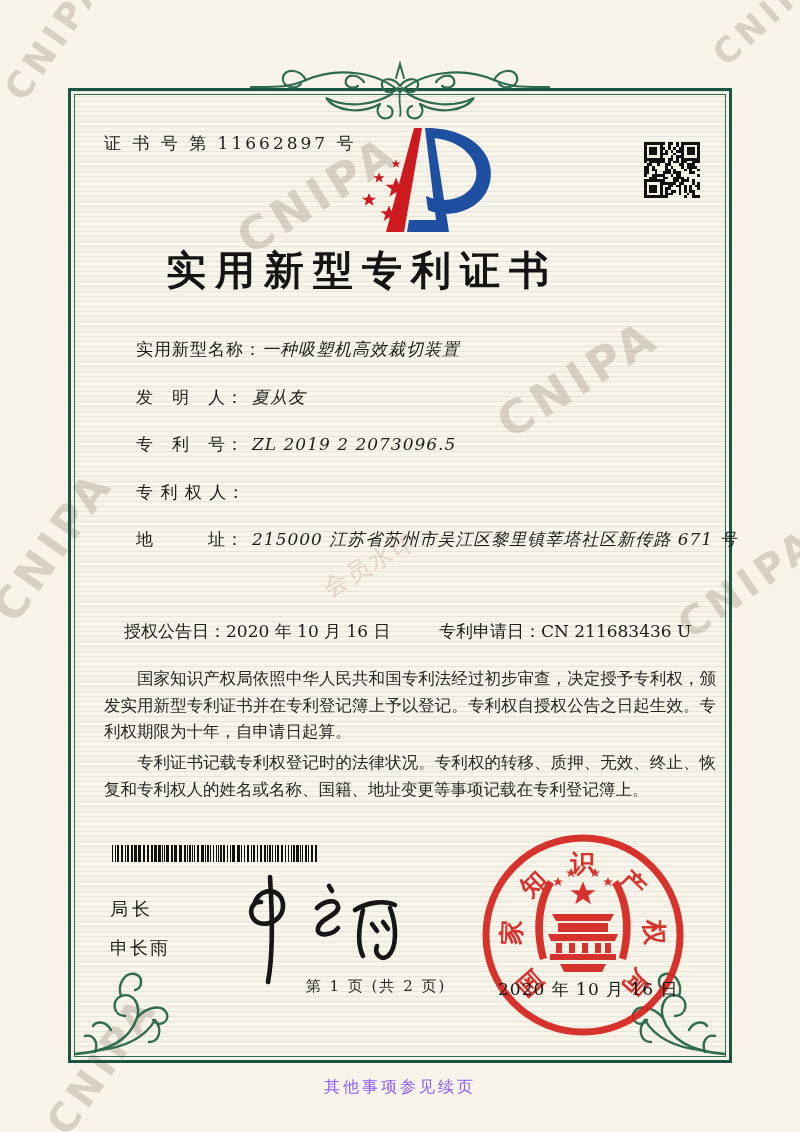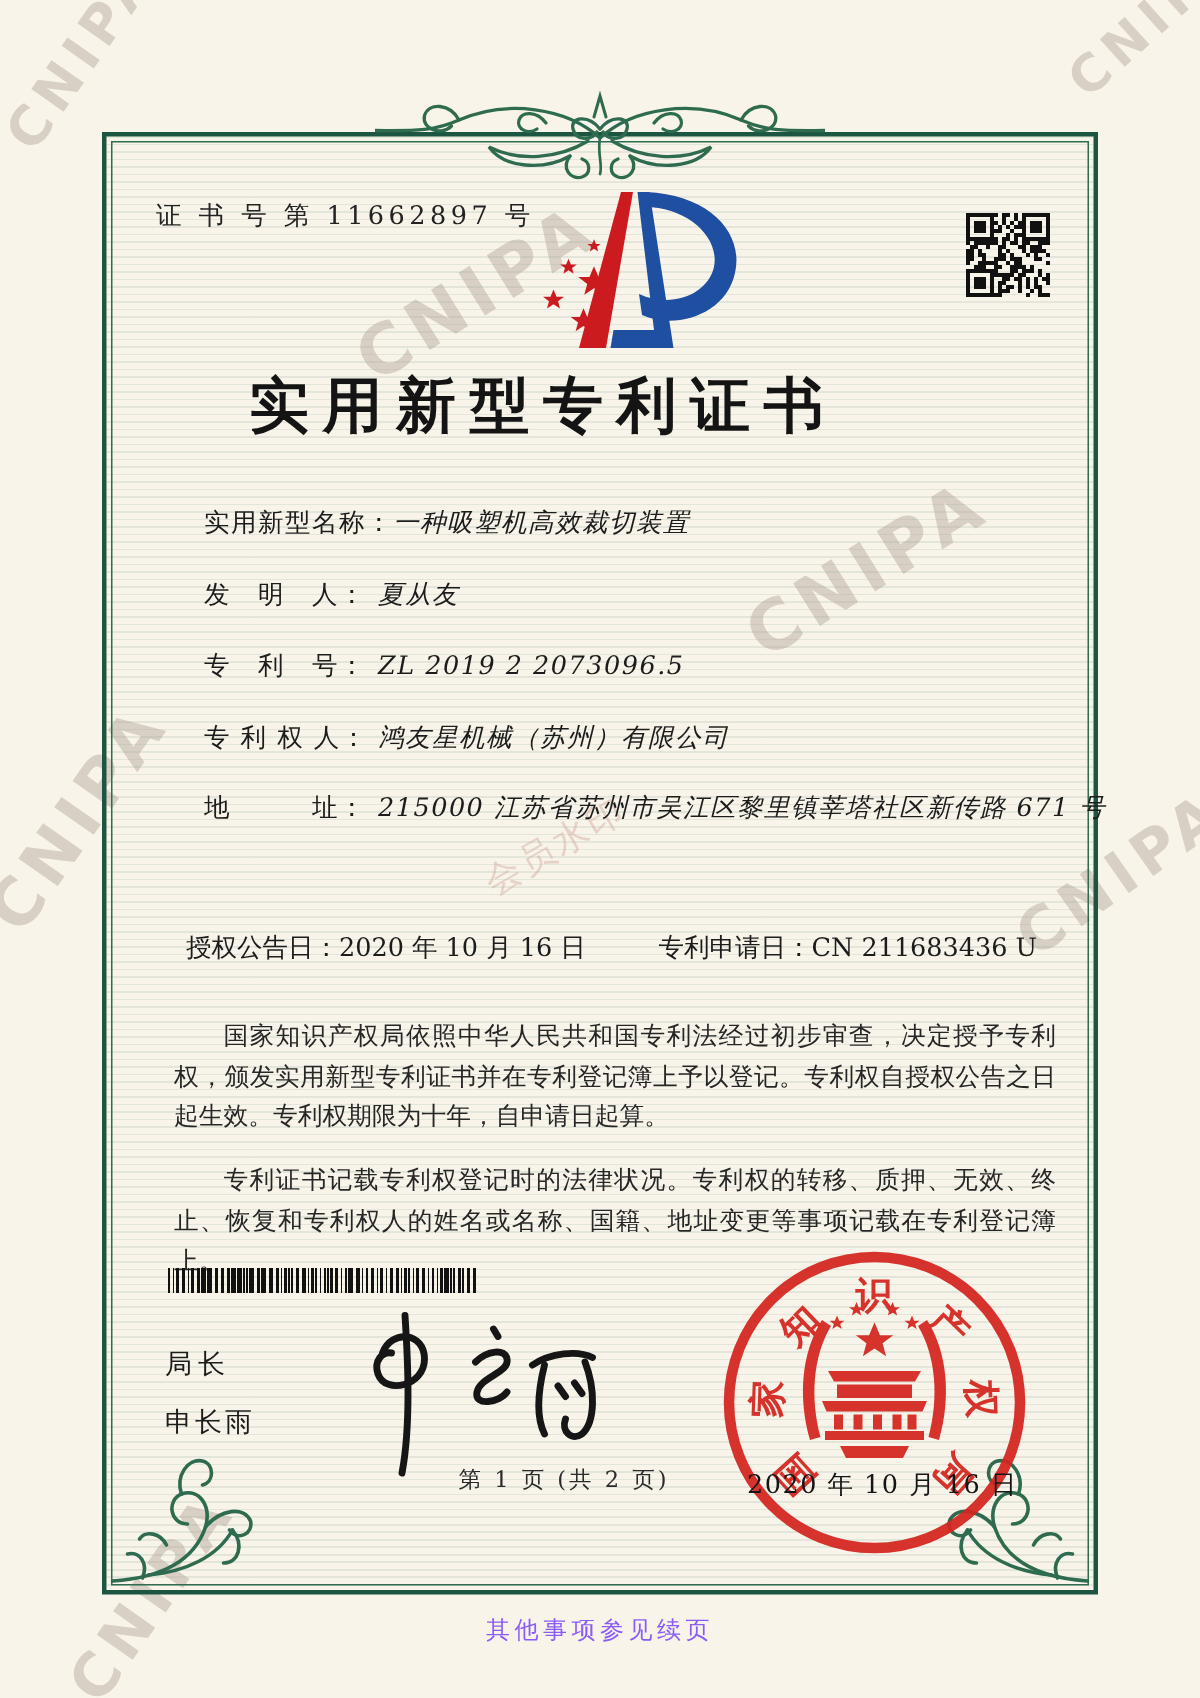--- a/index.html
+++ b/index.html
@@ -45,21 +45,21 @@
   .field-row{display:flex;margin-bottom:20.5px;line-height:27px;}
   .field-label{flex:0 0 116px;letter-spacing:1px;white-space:nowrap;}
   .field-value{letter-spacing:1px;font-style:italic;}
   .grant-row{position:absolute;left:104px;top:620px;width:615px;z-index:3;font-size:17px;display:flex;margin-left:20px;}
   .grant-left{width:315px;}
   
   .body-text{
     position:absolute;left:100px;top:662px;width:620px;z-index:3;
     font-size:16.5px;line-height:1.62;color:#262626;text-align:justify;
   }
-  .body-text p{margin:16px;text-indent:2em;}
+  .body-text p{margin:4px;text-indent:2em;}
   
   .barcode{position:absolute;left:112px;top:845px;width:208px;height:17px;z-index:3;}
   .sign-title{position:absolute;left:110px;top:897px;z-index:3;font-size:18px;letter-spacing:4px;font-family:Liberation Mono, monospace;}
   .sign-name{position:absolute;left:110px;top:936px;z-index:3;font-size:18px;letter-spacing:2px;}
   .signature{position:absolute;left:225px;top:872px;width:200px;height:115px;z-index:3;}
   .seal{position:absolute;left:472px;top:832px;width:222px;height:212px;z-index:4;opacity:.93;}
   .seal-date{
     position:absolute;left:498px;top:978px;z-index:5;
     font-size:17px;letter-spacing:1px;color:#151515;white-space:nowrap;
   }
@@ -414,21 +414,20 @@
   <div class="field-row">
     <span class="field-label">发　明　人：</span>
     <span class="field-value">夏从友</span>
   </div>
   <div class="field-row">
     <span class="field-label">专　利　号：</span>
     <span class="field-value">ZL 2019 2 2073096.5</span>
   </div>
   <div class="field-row">
     <span class="field-label">专 利 权 人：</span>
-    <span class="field-value">鸿友星机械（苏州）有限公司</span>
   </div>
   <div class="field-row">
     <span class="field-label">地　　　址：</span>
     <span class="field-value">215000 江苏省苏州市吴江区黎里镇莘塔社区新传路 671 号</span>
   </div>
 </div>
 
 <div class="grant-row">
   <div class="grant-left">
     <span>授权公告日：</span><span>2020 年 10 月 16 日</span>

